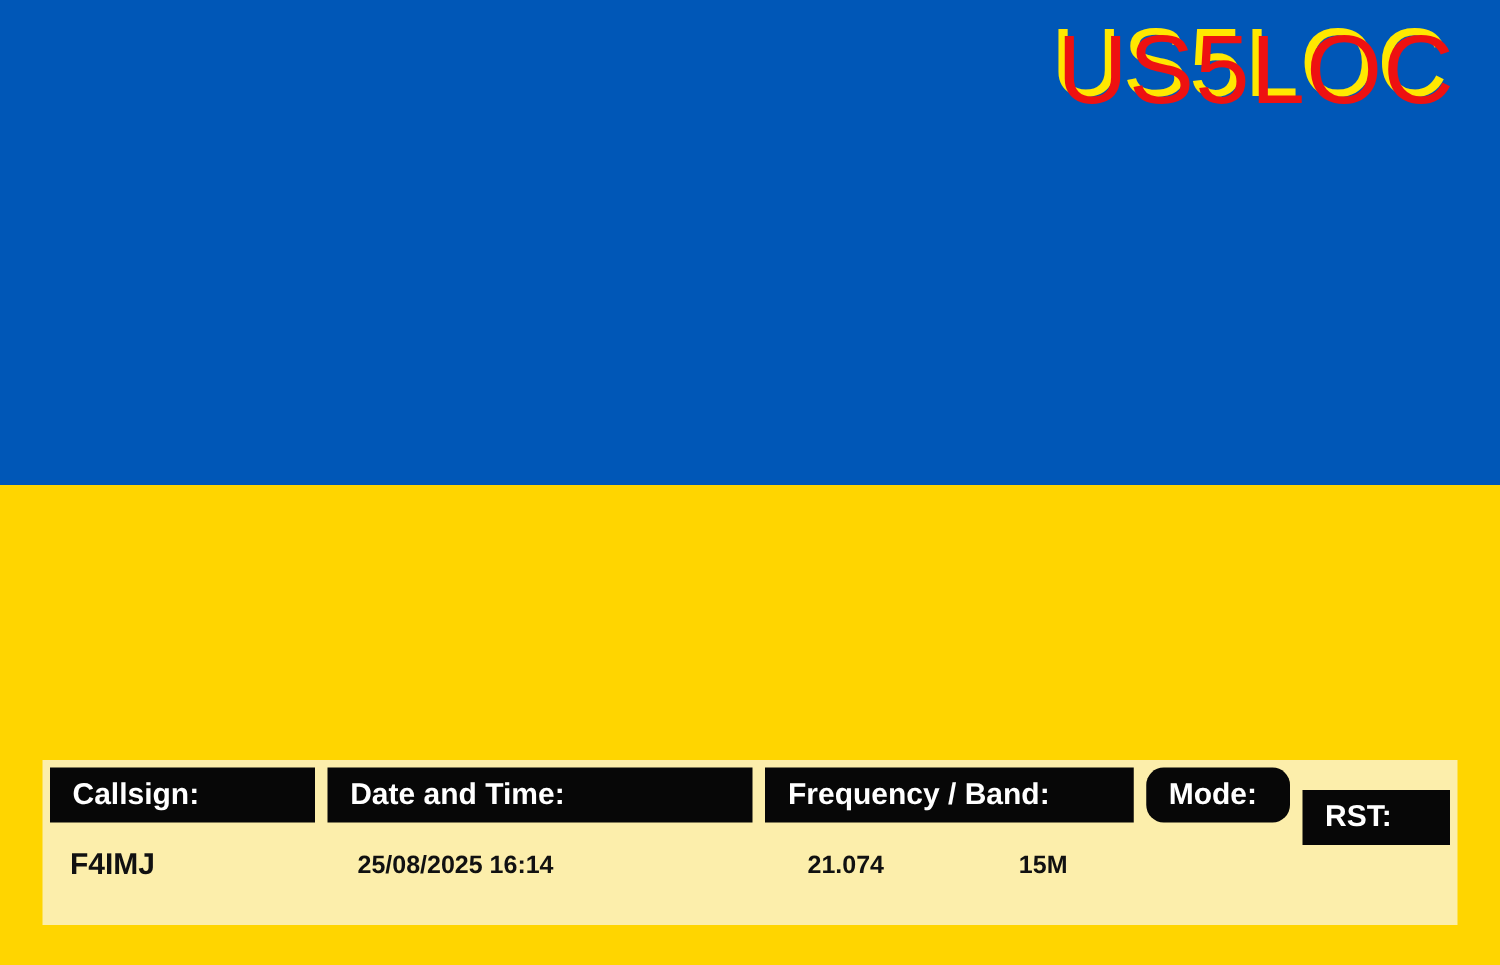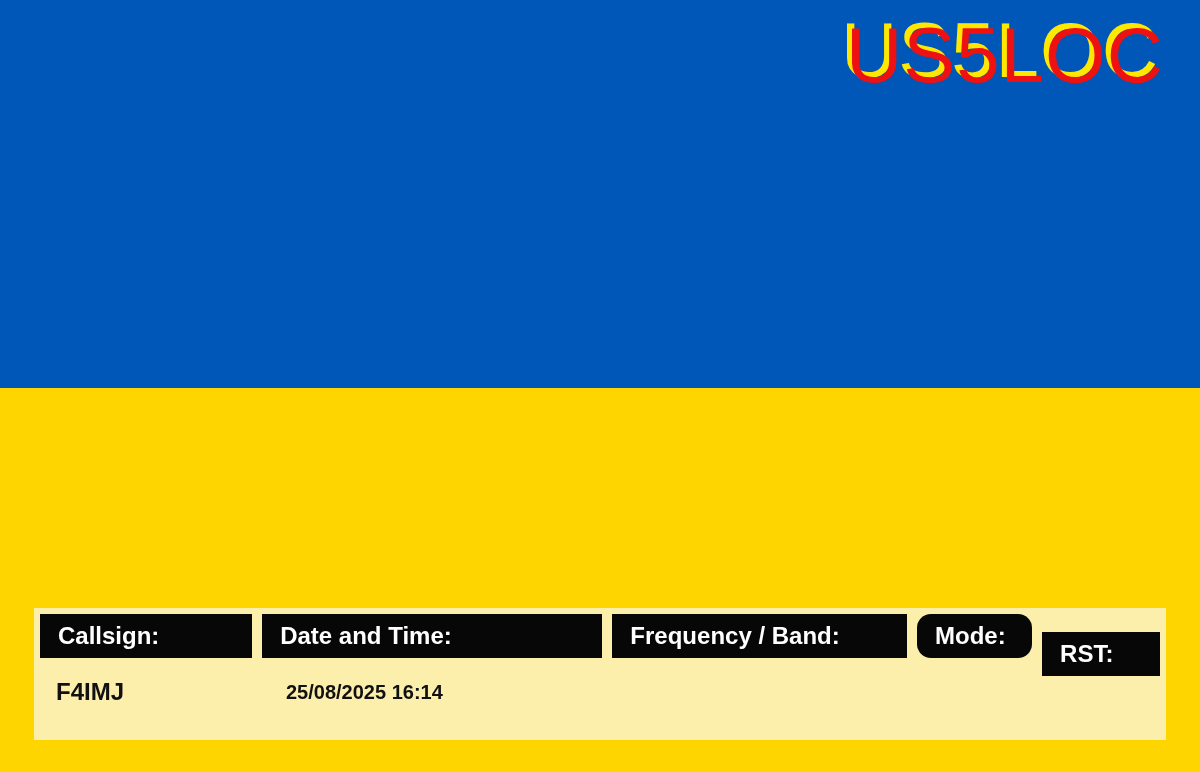--- a/index.html
+++ b/index.html
@@ -167,17 +167,23 @@
       <div class="qso-cell col-callsign">Callsign:</div>
       <div class="qso-cell col-datetime">Date and Time:</div>
       <div class="qso-cell col-frequency">Frequency / Band:</div>
       <div class="qso-cell col-mode">Mode:</div>
       <div class="qso-cell col-rst">RST:</div>
     </div>
 
     <div class="qso-row qso-body-row">
       <div class="qso-cell col-callsign cell-callsign">F4IMJ</div>
       <div class="qso-cell col-datetime">25/08/2025 16:14</div>
+      <div class="qso-cell col-frequency">
+        <div class="freq-split">
+          <span class="freq-value">21.074</span>
+          <span class="band-value">15M</span>
+        </div>
+      </div>
     </div>
 
   </div>
 
 </div>
 
 </body></html>

